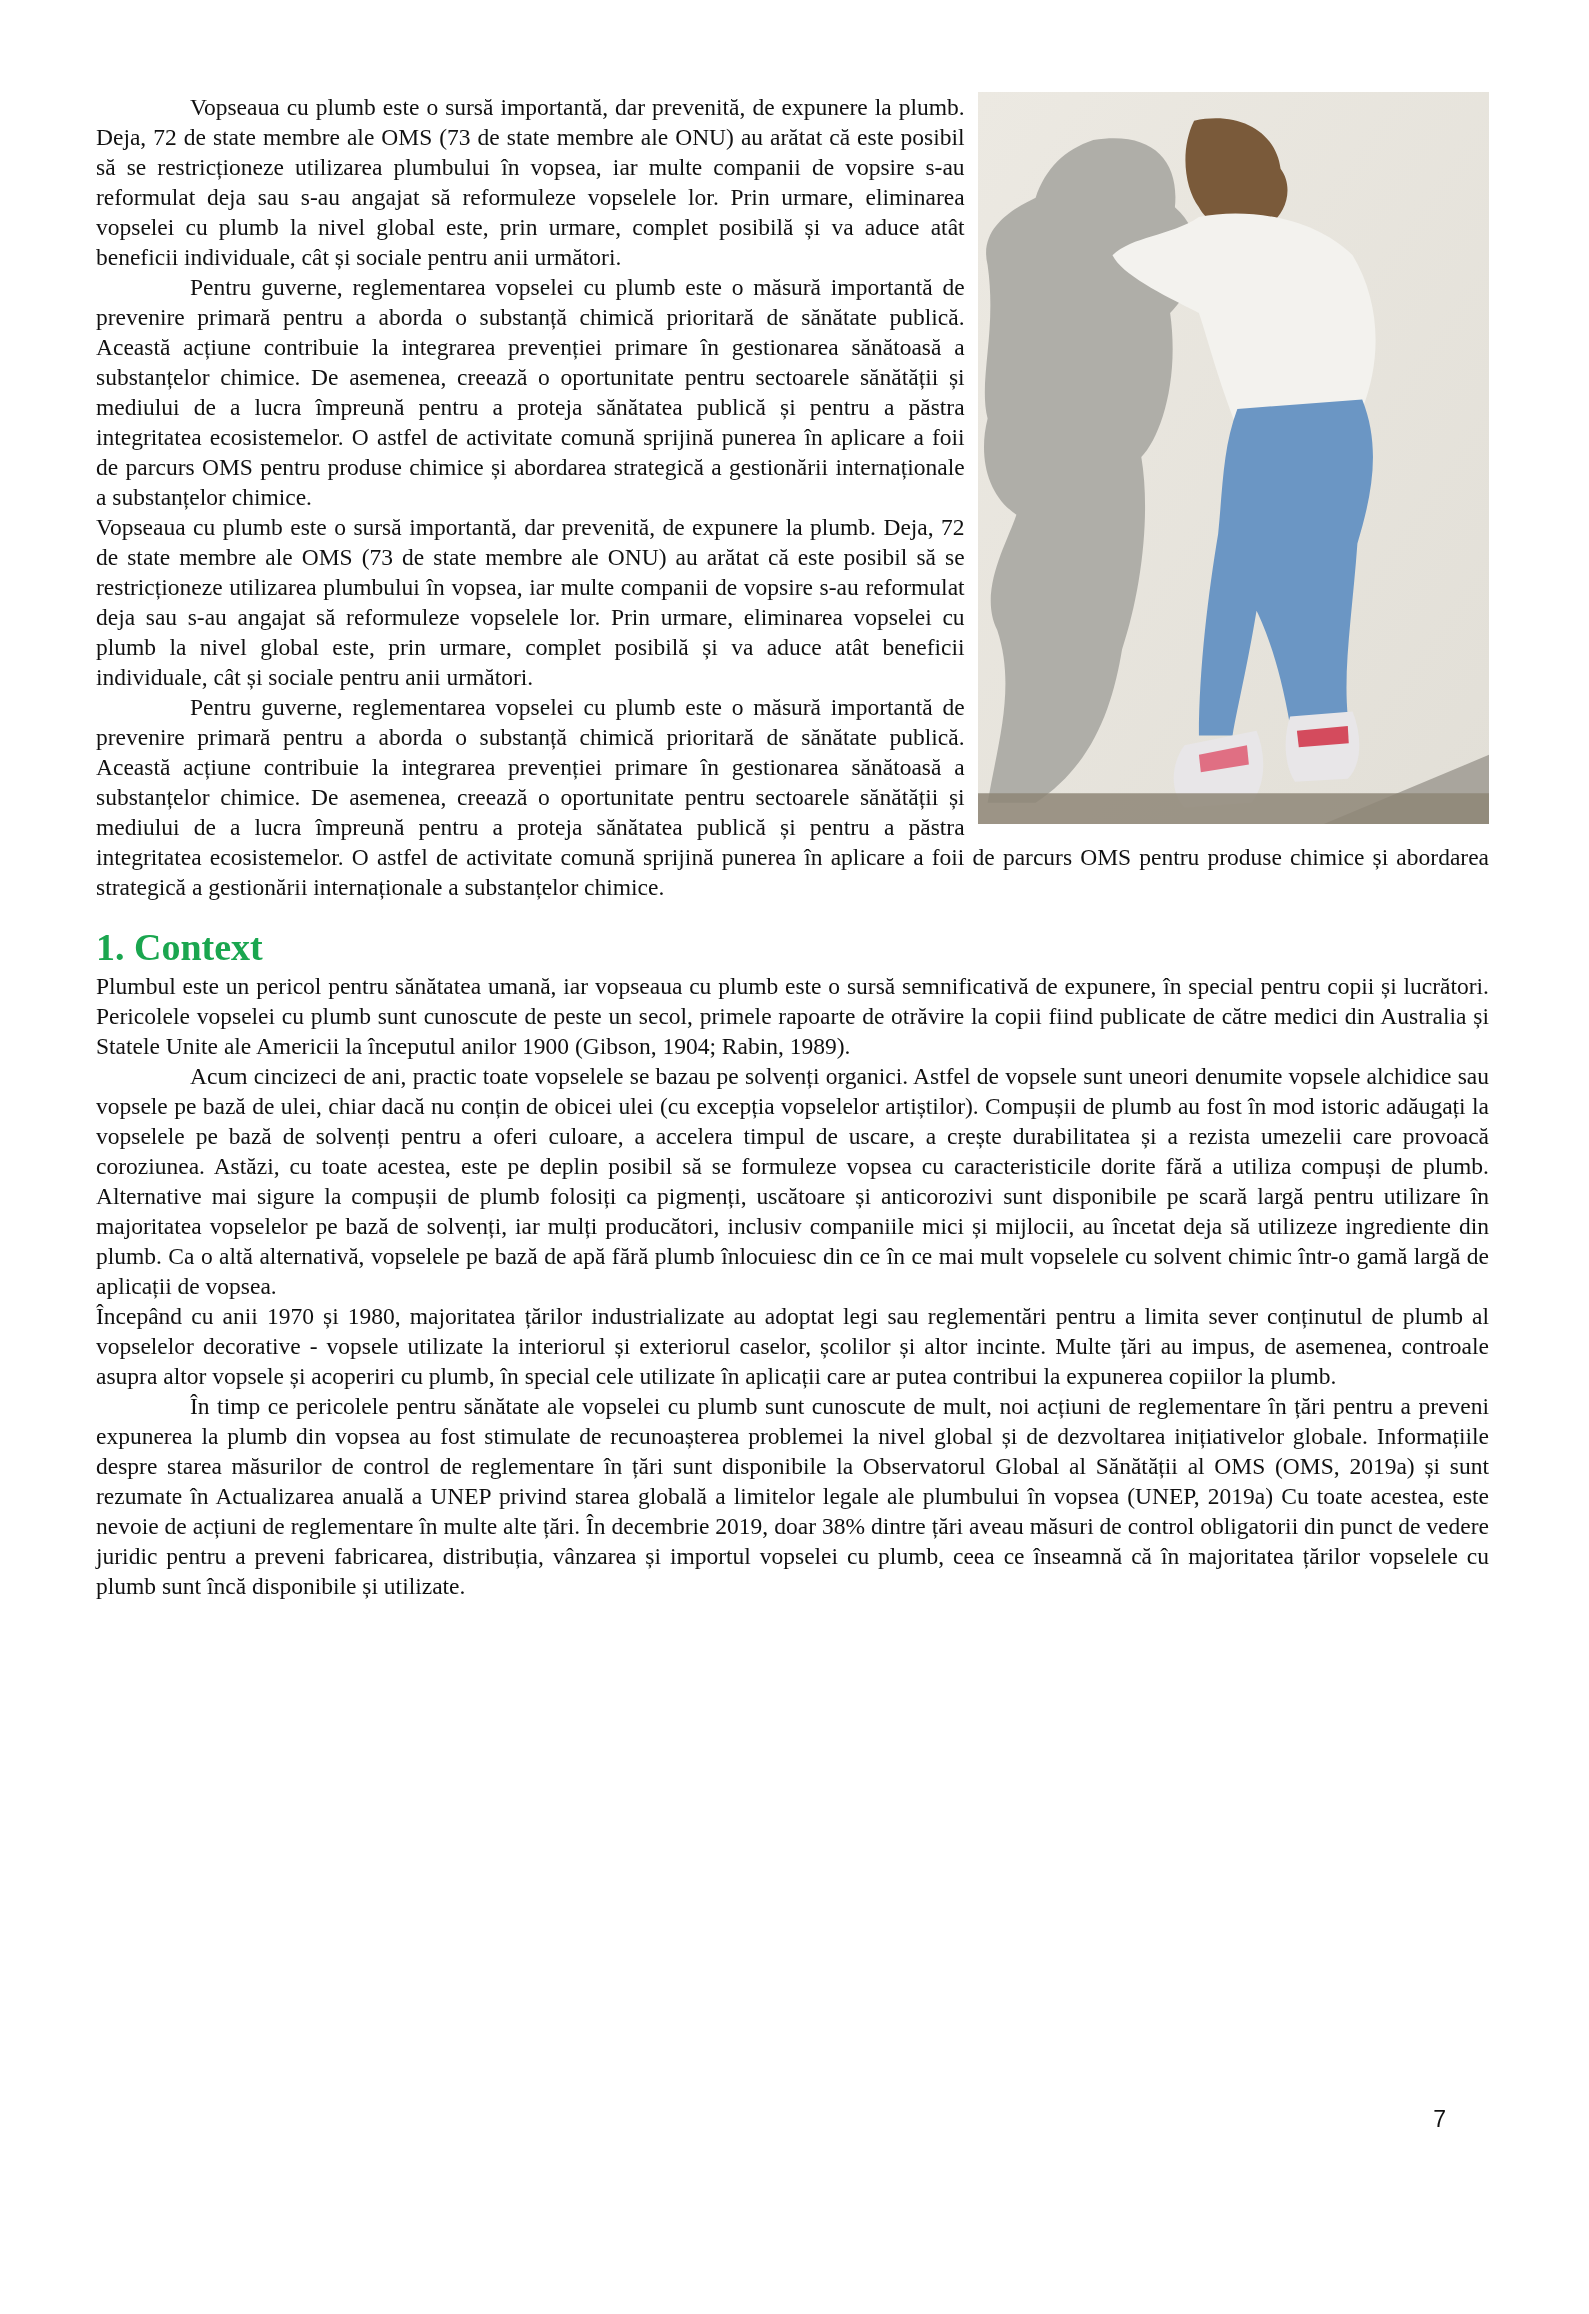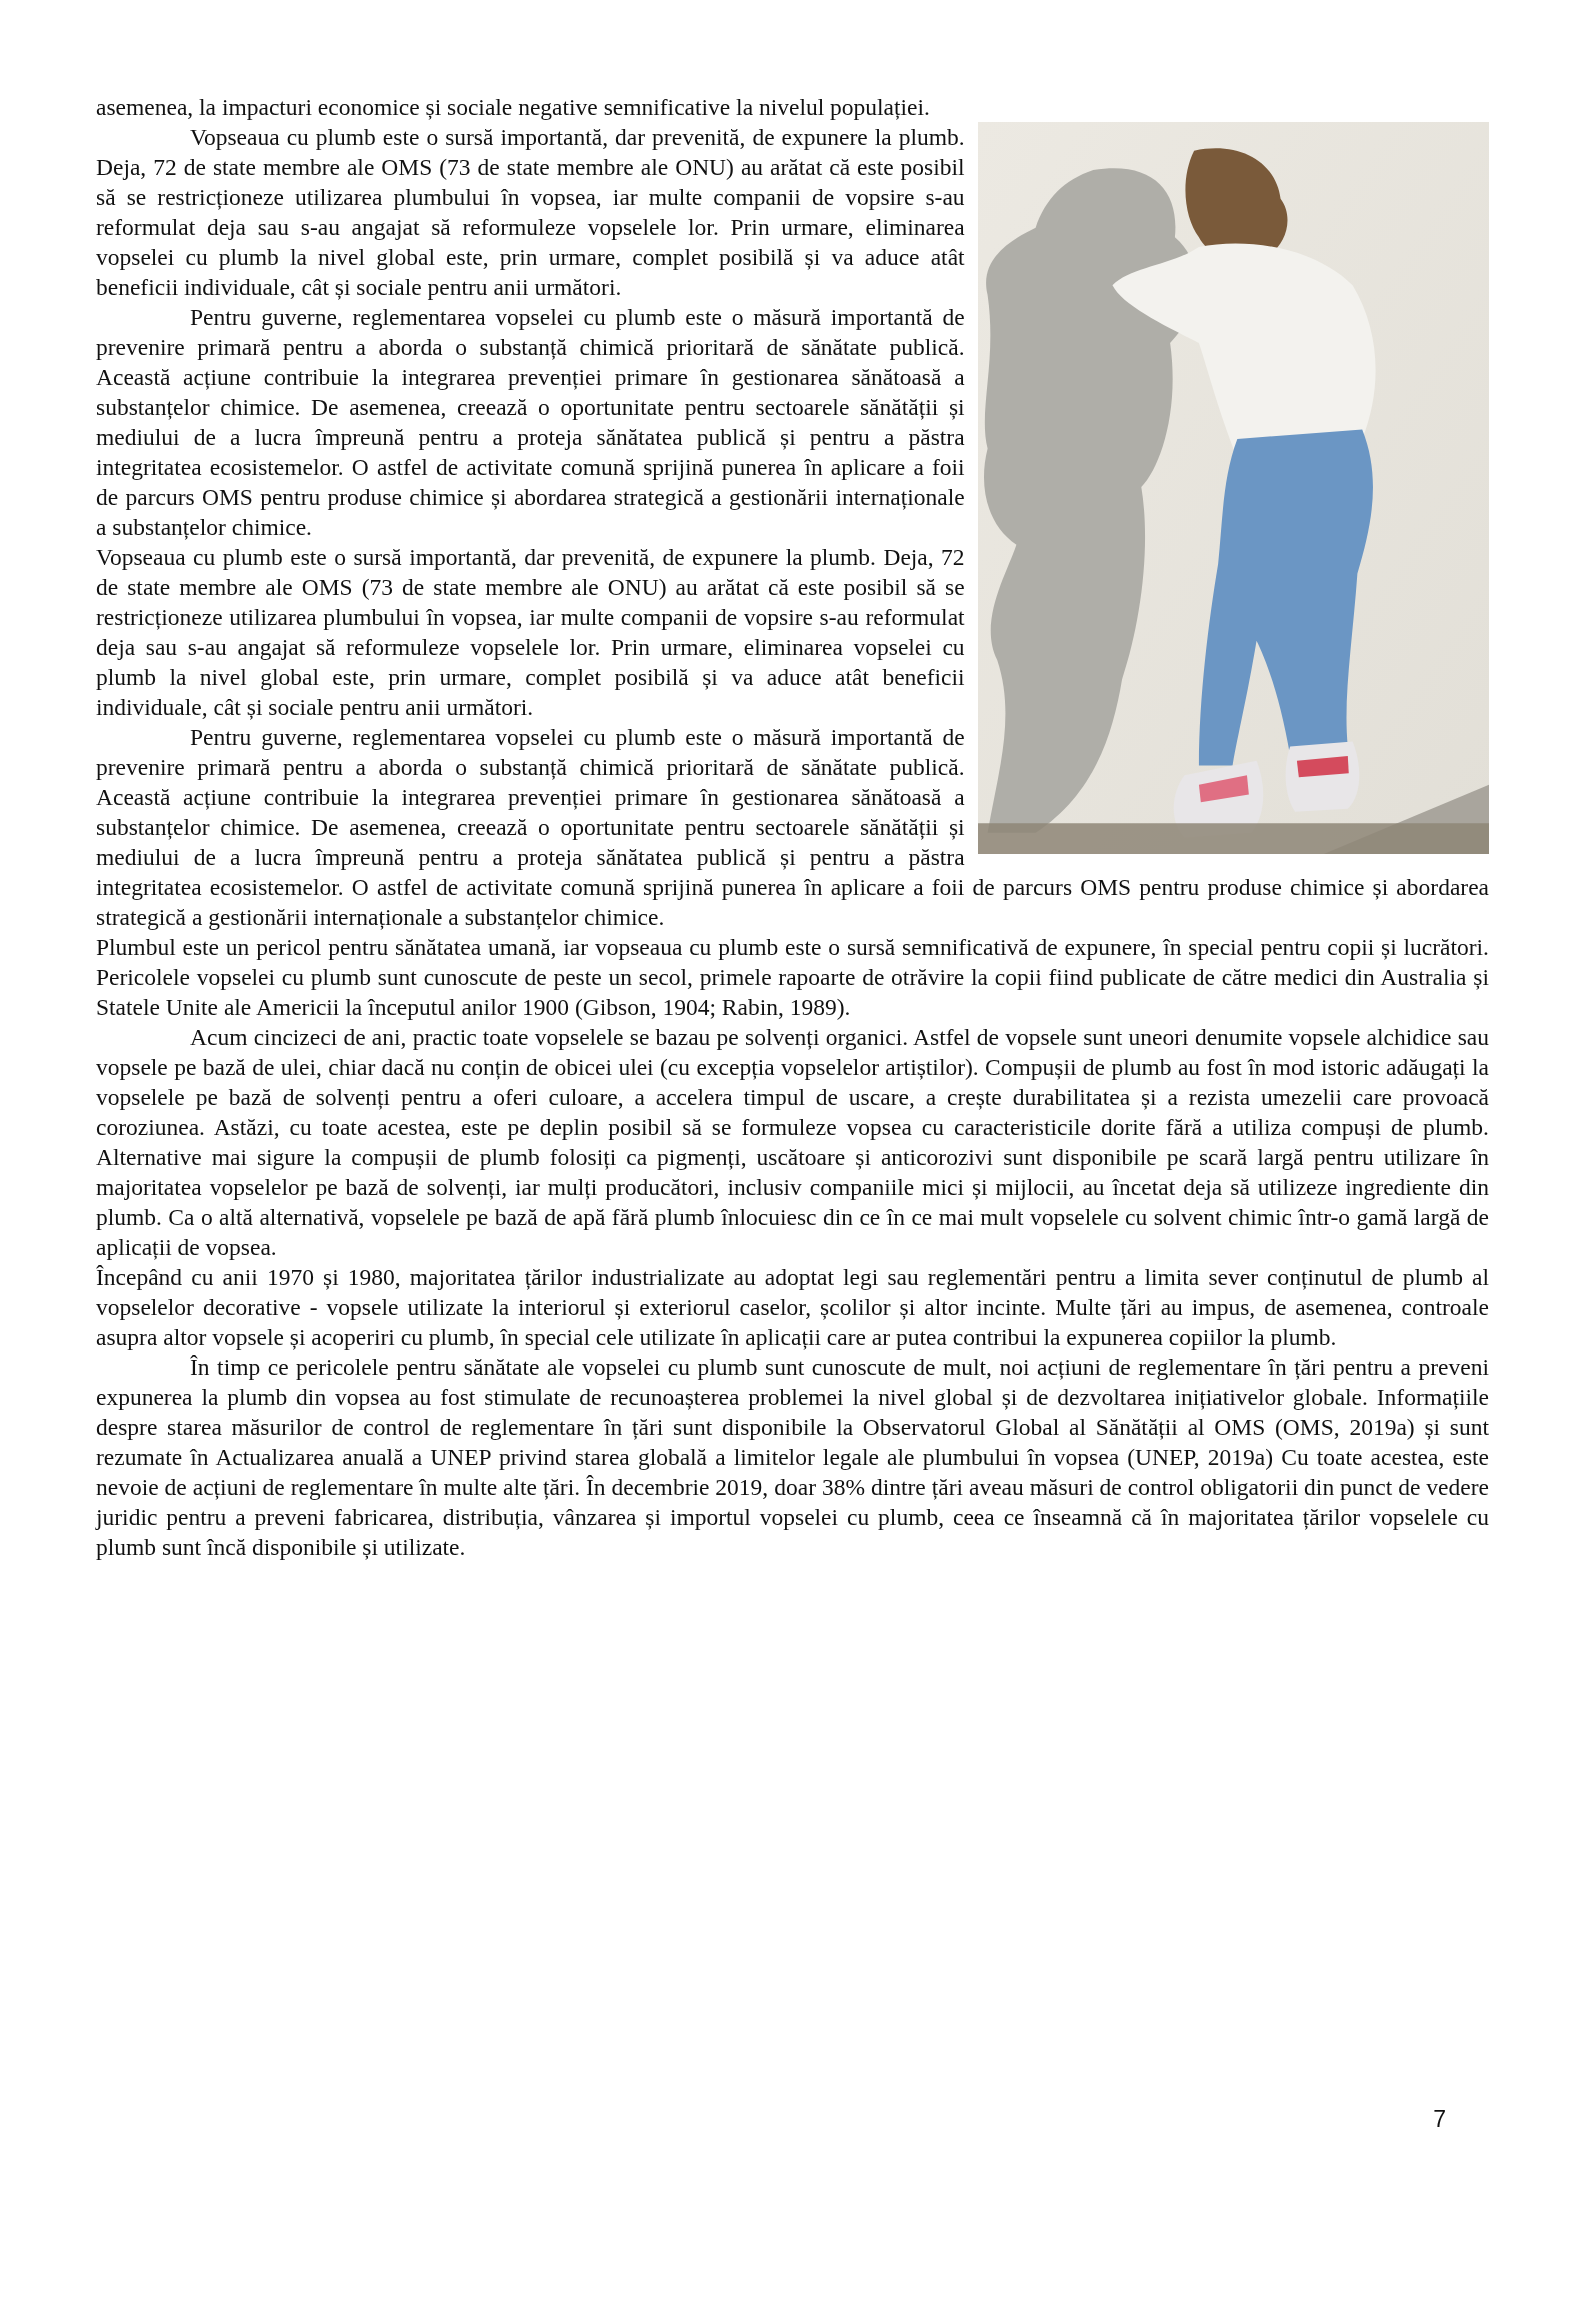--- a/index.html
+++ b/index.html
@@ -25,21 +25,20 @@
   .pagenum {
     position: absolute; right: 144px; top: 2104px;
     font-family: "Liberation Sans", sans-serif; font-size: 23px;
   }
 </style>
 </head>
 <body>
 
 <div class="page">
   <div class="col" style="top:92px;">
-    <p style="text-align:left;">asemenea, la impacturi economice și sociale negative semnificative la nivelul populației.</p>
 
     <div class="photo">
       <svg viewBox="0 0 532 762" preserveAspectRatio="none">
         <defs>
           <linearGradient id="wall" x1="0" y1="0" x2="1" y2="1">
             <stop offset="0" stop-color="#ece9e2"></stop>
             <stop offset="1" stop-color="#e2dfd7"></stop>
           </linearGradient>
         </defs>
         <rect x="0" y="0" width="532" height="762" fill="url(#wall)"></rect>
@@ -54,20 +53,21 @@
         <path d="M332,665 L385,660 L386,678 L334,682 Z" fill="#d44b5d"></path>
         <rect x="0" y="730" width="532" height="32" fill="#8e8677" opacity="0.85"></rect>
       </svg>
     </div>
 
     <p class="ind">Vopseaua cu plumb este o sursă importantă, dar prevenită, de expunere la plumb. Deja, 72 de state membre ale OMS (73 de state membre ale ONU) au arătat că este posibil să se restricționeze utilizarea plumbului în vopsea, iar multe companii de vopsire s-au reformulat deja sau s-au angajat să reformuleze vopselele lor. Prin urmare, eliminarea vopselei cu plumb la nivel global este, prin urmare, complet posibilă și va aduce atât beneficii individuale, cât și sociale pentru anii următori.</p>
     <p class="ind">Pentru guverne, reglementarea vopselei cu plumb este o măsură importantă de prevenire primară pentru a aborda o substanță chimică prioritară de sănătate publică. Această acțiune contribuie la integrarea prevenției primare în gestionarea sănătoasă a substanțelor chimice. De asemenea, creează o oportunitate pentru sectoarele sănătății și mediului de a lucra împreună pentru a proteja sănătatea publică și pentru a păstra integritatea ecosistemelor. O astfel de activitate comună sprijină punerea în aplicare a foii de parcurs OMS pentru produse chimice și abordarea strategică a gestionării internaționale a substanțelor chimice.</p>
     <p>Vopseaua cu plumb este o sursă importantă, dar prevenită, de expunere la plumb. Deja, 72 de state membre ale OMS (73 de state membre ale ONU) au arătat că este posibil să se restricționeze utilizarea plumbului în vopsea, iar multe companii de vopsire s-au reformulat deja sau s-au angajat să reformuleze vopselele lor. Prin urmare, eliminarea vopselei cu plumb la nivel global este, prin urmare, complet posibilă și va aduce atât beneficii individuale, cât și sociale pentru anii următori.</p>
     <p class="ind">Pentru guverne, reglementarea vopselei cu plumb este o măsură importantă de prevenire primară pentru a aborda o substanță chimică prioritară de sănătate publică. Această acțiune contribuie la integrarea prevenției primare în gestionarea sănătoasă a substanțelor chimice. De asemenea, creează o oportunitate pentru sectoarele sănătății și mediului de a lucra împreună pentru a proteja sănătatea publică și pentru a păstra integritatea ecosistemelor. O astfel de activitate comună sprijină punerea în aplicare a foii de parcurs OMS pentru produse chimice și abordarea strategică a gestionării internaționale a substanțelor chimice.</p>
 
+    <h2 class="section" style="color:#1aa64f;">1. Context</h2>
 
     <p>Plumbul este un pericol pentru sănătatea umană, iar vopseaua cu plumb este o sursă semnificativă de expunere, în special pentru copii și lucrători. Pericolele vopselei cu plumb sunt cunoscute de peste un secol, primele rapoarte de otrăvire la copii fiind publicate de către medici din Australia și Statele Unite ale Americii la începutul anilor 1900 (Gibson, 1904; Rabin, 1989).</p>
     <p class="ind">Acum cincizeci de ani, practic toate vopselele se bazau pe solvenți organici. Astfel de vopsele sunt uneori denumite vopsele alchidice sau vopsele pe bază de ulei, chiar dacă nu conțin de obicei ulei (cu excepția vopselelor artiștilor). Compușii de plumb au fost în mod istoric adăugați la vopselele pe bază de solvenți pentru a oferi culoare, a accelera timpul de uscare, a crește durabilitatea și a rezista umezelii care provoacă coroziunea. Astăzi, cu toate acestea, este pe deplin posibil să se formuleze vopsea cu caracteristicile dorite fără a utiliza compuși de plumb. Alternative mai sigure la compușii de plumb folosiți ca pigmenți, uscătoare și anticorozivi sunt disponibile pe scară largă pentru utilizare în majoritatea vopselelor pe bază de solvenți, iar mulți producători, inclusiv companiile mici și mijlocii, au încetat deja să utilizeze ingrediente din plumb. Ca o altă alternativă, vopselele pe bază de apă fără plumb înlocuiesc din ce în ce mai mult vopselele cu solvent chimic într-o gamă largă de aplicații de vopsea.</p>
     <p>Începând cu anii 1970 și 1980, majoritatea țărilor industrializate au adoptat legi sau reglementări pentru a limita sever conținutul de plumb al vopselelor decorative - vopsele utilizate la interiorul și exteriorul caselor, școlilor și altor incinte. Multe țări au impus, de asemenea, controale asupra altor vopsele și acoperiri cu plumb, în special cele utilizate în aplicații care ar putea contribui la expunerea copiilor la plumb.</p>
     <p class="ind">În timp ce pericolele pentru sănătate ale vopselei cu plumb sunt cunoscute de mult, noi acțiuni de reglementare în țări pentru a preveni expunerea la plumb din vopsea au fost stimulate de recunoașterea problemei la nivel global și de dezvoltarea inițiativelor globale. Informațiile despre starea măsurilor de control de reglementare în țări sunt disponibile la Observatorul Global al Sănătății al OMS (OMS, 2019a) și sunt rezumate în Actualizarea anuală a UNEP privind starea globală a limitelor legale ale plumbului în vopsea (UNEP, 2019a) Cu toate acestea, este nevoie de acțiuni de reglementare în multe alte țări. În decembrie 2019, doar 38% dintre țări aveau măsuri de control obligatorii din punct de vedere juridic pentru a preveni fabricarea, distribuția, vânzarea și importul vopselei cu plumb, ceea ce înseamnă că în majoritatea țărilor vopselele cu plumb sunt încă disponibile și utilizate.</p>
   </div>
 
   <div class="pagenum">7</div>
 </div>
 

